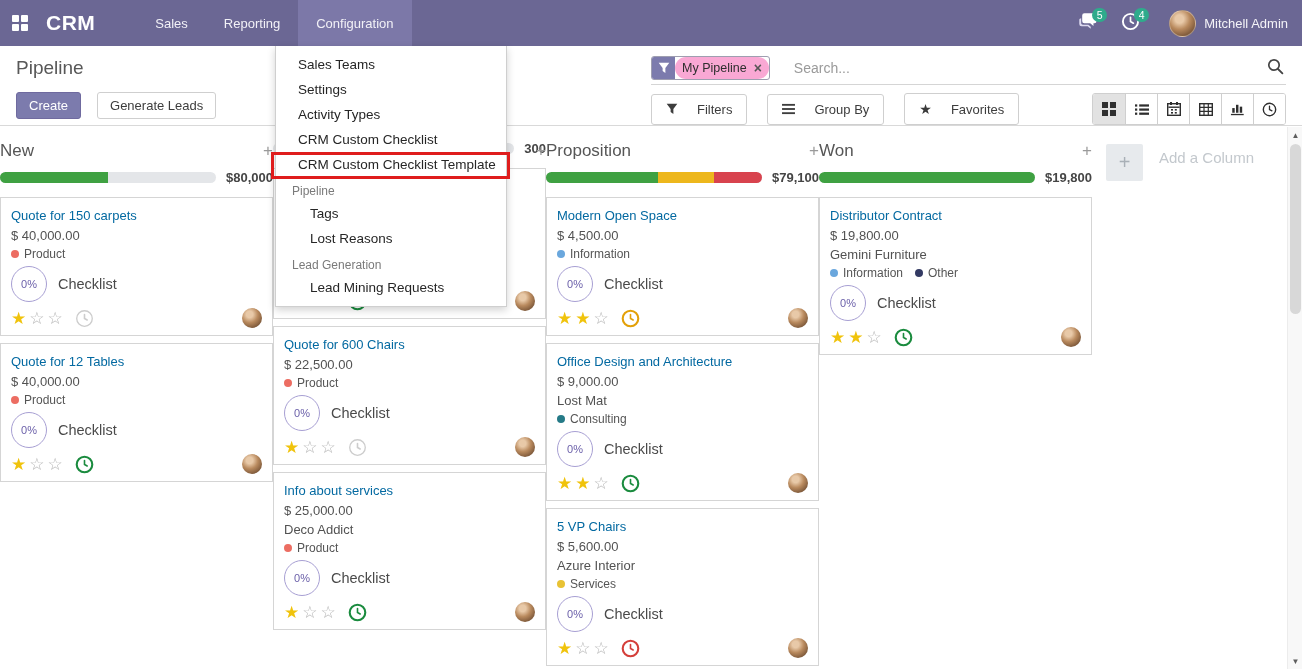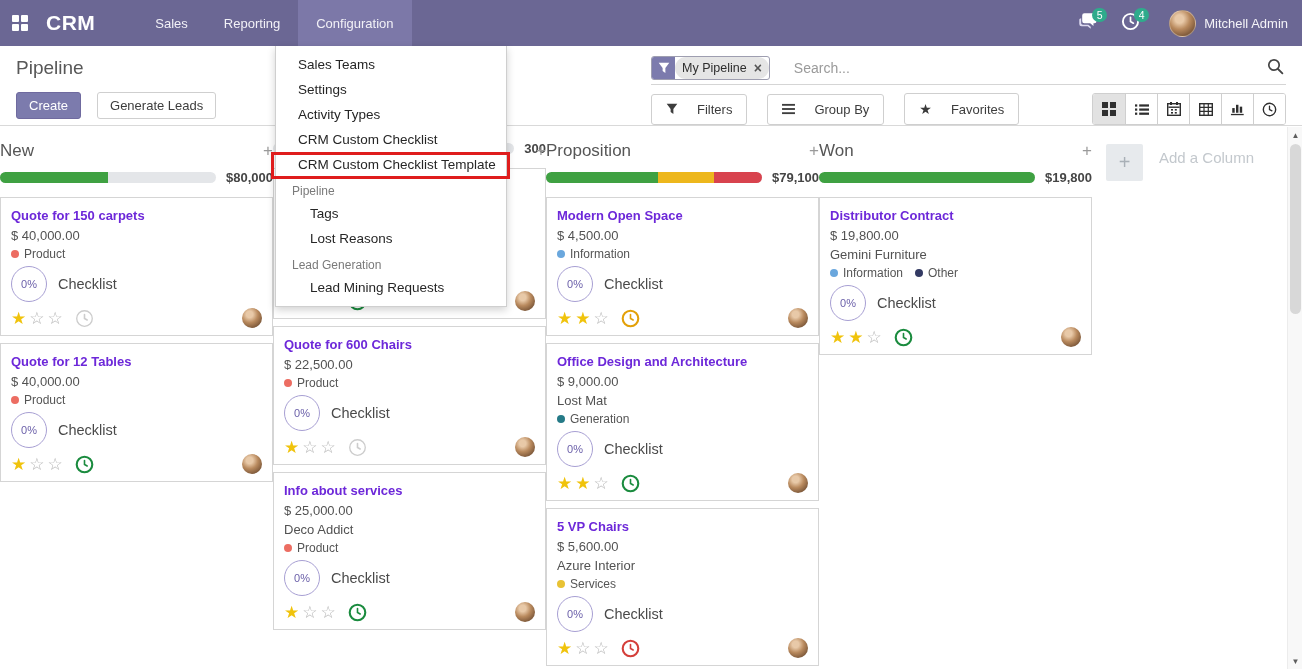--- a/index.html
+++ b/index.html
@@ -27,21 +27,21 @@
   .control-panel { position:relative; height:80px; border-bottom:1px solid #d9d9d9; background:#fff; }
   .page-title { position:absolute; left:16px; top:11px; font-size:19px; color:#585858; }
   .cp-buttons { position:absolute; left:16px; top:46px; display:flex; gap:16px; }
   .btn { font-size:13px; border-radius:3px; padding:5px 12px; cursor:pointer; border:1px solid #cfcfcf; background:#fff; color:#3d3d3d; }
   .btn.primary { background:#7c7bad; border-color:#6f6a9f; color:#fff; }
 
   .cp-right { position:absolute; left:651px; right:16px; top:9px; }
   .search-row { display:flex; align-items:center; height:30px; border-bottom:1px solid #d5d5d5; padding-bottom:3px; }
   .facet { display:inline-flex; align-items:stretch; border:1px solid #9e9eb0; border-radius:3px; overflow:hidden; height:24px; margin-right:8px; cursor:pointer; }
   .facet-icon { width:23px; background:#7c7bad; display:flex; align-items:center; justify-content:center; }
-  .facet-body { background:#e5e5e5; display:flex; align-items:center; padding:0 7px; gap:7px;border-radius:11px; }
+  .facet-body { background:#f9a8d4; display:flex; align-items:center; padding:0 7px; gap:7px;border-radius:11px; }
   .facet-label { font-size:12.5px; color:#2e2e2e; }
   .facet-x { font-size:14px; font-weight:bold; color:#555; line-height:1; cursor:pointer; }
   .search-input { flex:1; border:none; outline:none; font-size:14px; color:#333; font-family:"Liberation Sans",sans-serif;margin-left:16px; }
   .search-input::placeholder { color:#9a9a9a; }
   .search-btn { background:none; border:none; cursor:pointer; padding:0 2px; }
 
   .filter-row { display:flex; align-items:center; margin-top:8px; }
   .filter-row .btn { display:inline-flex; align-items:center; gap:19px; padding:7px 14px; }
   .gap20 { margin-right:20px; }
   .view-switcher { margin-left:auto; display:flex; border:1px solid #cfcfcf; border-radius:3px; overflow:hidden; }
@@ -56,21 +56,21 @@
   .kcol-title { font-size:17px; color:#565656; cursor:pointer; }
   .kcol-plus { position:absolute; right:0; top:1px; font-size:17px; color:#9a9a9a; cursor:pointer; line-height:1; }
   .kcol-progress { display:flex; align-items:center; margin-top:9px; }
   .pbar { flex:1; height:11px; border-radius:6px; background:#e4e6e9; overflow:hidden; display:flex; cursor:pointer; }
   .pbar .seg { height:100%; }
   .kcol-amount { margin-left:10px; font-size:13px; font-weight:bold; color:#454545; white-space:nowrap; }
   .kcards { margin-top:12px; display:flex; flex-direction:column; gap:7px; }
 
   .kcard { background:#fff; border:1px solid #d5d5d5; padding:8px 10px 7px; cursor:pointer; }
   .kcard.covered { padding-top:75px; }
-  .kc-title { font-size:13px; font-weight:bold; color:#6d28d9; margin:2px 0 5px; }
+  .kc-title { font-size:13px; font-weight:normal; color:#0369a1; margin:2px 0 5px; }
   .kc-line { font-size:13px; color:#525252; margin-bottom:4px; }
   .kc-tags { display:flex; align-items:center; gap:12px; margin:2px 0 4px; }
   .kc-tag { display:flex; align-items:center; gap:5px; font-size:12px; color:#555; }
   .kc-dot { width:8px; height:8px; border-radius:50%; }
   .kc-check { display:flex; align-items:center; gap:11px; margin:5px 0 6px; }
   .kc-pct { width:36px; height:36px; border-radius:50%; border:1px solid #a79fd3; display:flex; align-items:center; justify-content:center; font-size:11px; color:#6c61aa; flex:none; }
   .kc-checklabel { font-size:14.5px; color:#4a4a4a; }
   .kc-footer { display:flex; align-items:center; margin-top:2px; }
   .stars { font-size:17px; letter-spacing:3px; cursor:pointer; line-height:1; }
   .star-on { color:#f0c30c; }
@@ -415,21 +415,21 @@
               <span class="kc-avatar avatar card"></span>
             </div>
           </article>
           <article class="kcard">
             <div class="kc-title">Office Design and Architecture</div>
             <div class="kc-line">$ 9,000.00</div>
             <div class="kc-line">Lost Mat</div>
             <div class="kc-tags">
               <span class="kc-tag">
                 <span class="kc-dot" style="background: rgb(37, 122, 135);"></span>
-                <span>Generation</span>
+                <span>Consulting</span>
               </span>
             </div>
             <div class="kc-check">
               <span class="kc-pct">0%</span>
               <span class="kc-checklabel">Checklist</span>
             </div>
             <div class="kc-footer">
               <span class="stars"><span class="star-on">★</span><span class="star-on">★</span><span class="star-off">☆</span></span>
               <span class="kc-clock">
                 <svg width="19" height="19" viewBox="0 0 20 20">

